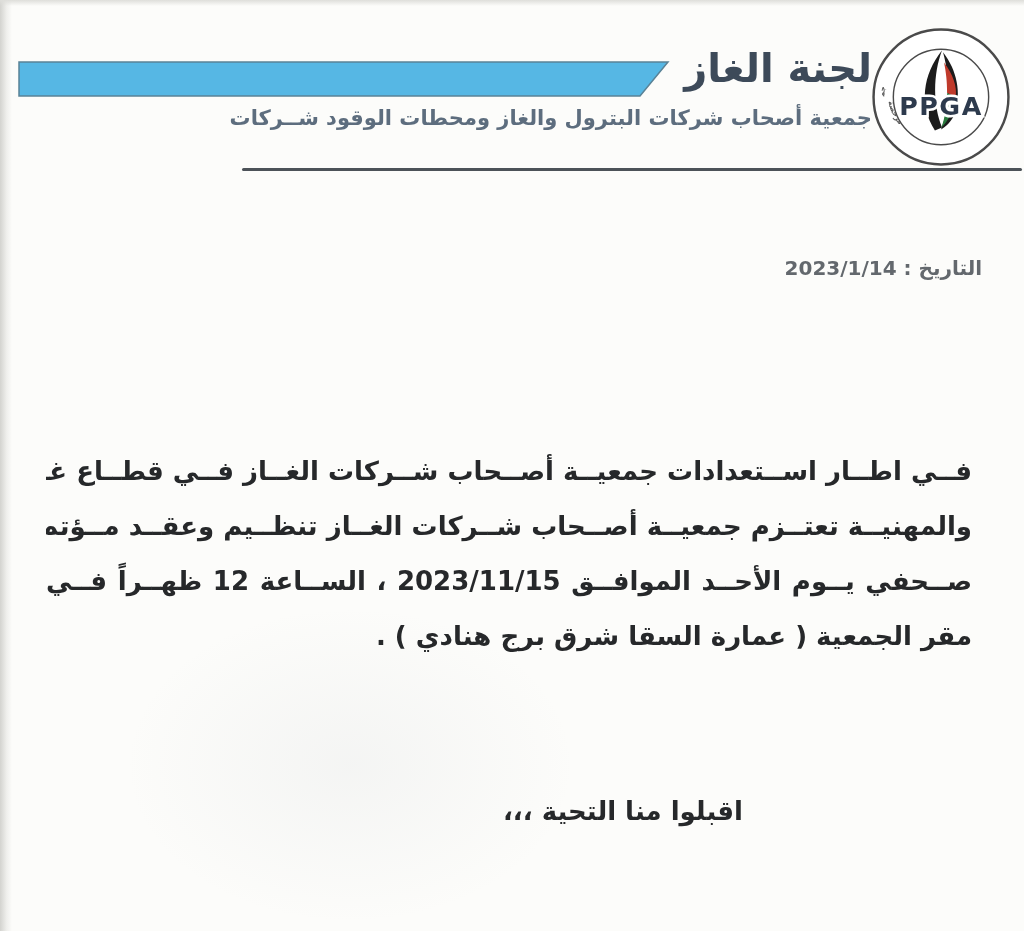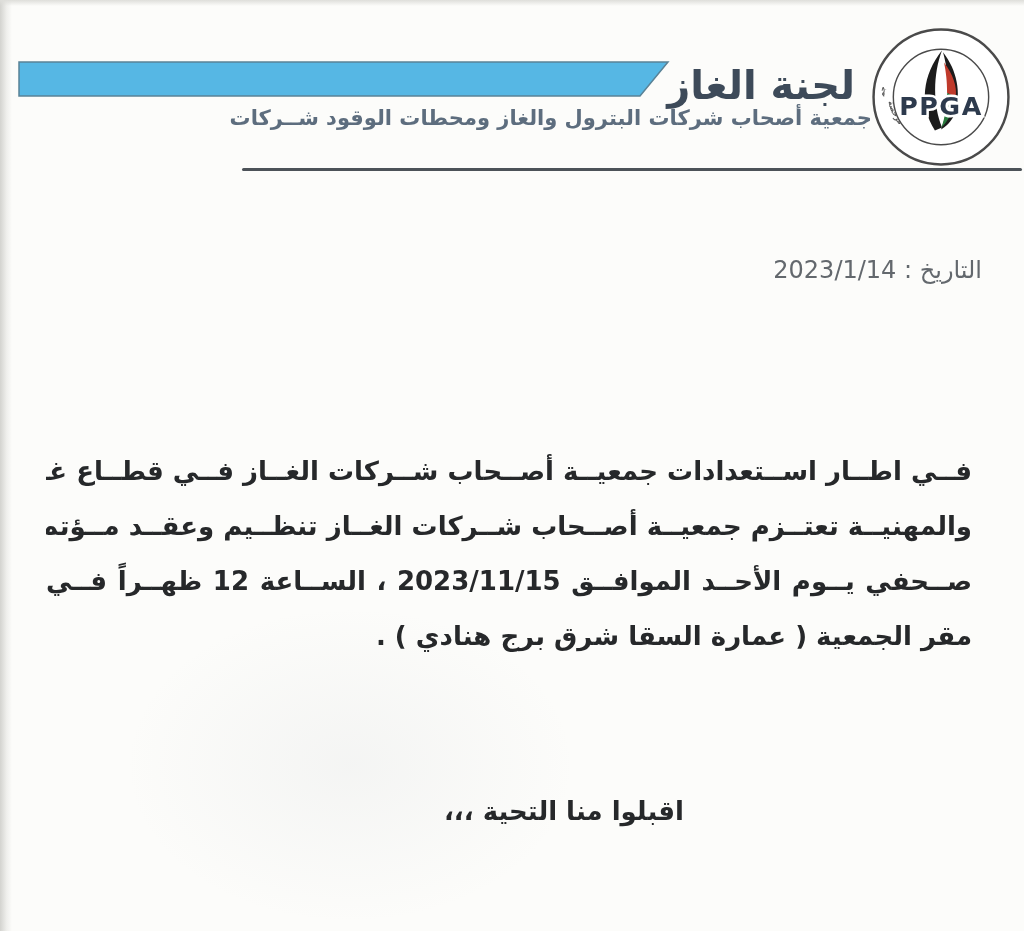--- a/index.html
+++ b/index.html
@@ -37,37 +37,37 @@
     border-radius:50%;
     background:radial-gradient(ellipse at center,rgba(175,180,186,0.10) 0,rgba(175,180,186,0.04) 45%,rgba(255,255,255,0) 72%);
     pointer-events:none;
   }
 
   
   .band-wrap{position:absolute;left:18px;top:60px;width:652px;height:38px;}
   .committee-title{
     position:absolute;top:44px;right:152px;
     font-size:40px;font-weight:bold;color:var(--title-navy);
-    letter-spacing:0;line-height:1.2;margin:17px;
+    letter-spacing:0;line-height:1.2;margin:0;
   }
   .association-name{
     position:absolute;top:106px;right:152px;
     font-size:21px;font-weight:bold;color:var(--subtitle-gray);
     white-space:nowrap;
   }
   .logo-wrap{position:absolute;top:26px;right:12px;width:142px;height:142px;}
   .header-rule{
     position:absolute;top:168px;left:242px;right:2px;height:3px;
     background:var(--rule-gray);border-radius:2px;
   }
 
   
   .date-line{
     position:absolute;top:256px;right:42px;
-    font-size:24px;font-weight:400;color:var(--date-gray);
+    font-size:20px;font-weight:700;color:var(--date-gray);
     white-space:nowrap;
   }
 
   
   .subject-line{
     position:absolute;top:350px;left:553px;transform:translateX(-50%);
     font-size:29px;font-weight:bold;color:#222426;white-space:nowrap;
   }
 
   
@@ -80,21 +80,21 @@
     height:55px;line-height:55px;
     text-align:justify;text-align-last:justify;
     white-space:nowrap;overflow:hidden;
   }
   .body-line.last{
     text-align:left;text-align-last:right;
   }
 
   
   .closing-line{
-    position:absolute;top:796px;left:564px;transform:translateX(-50%);
+    position:absolute;top:796px;left:623px;transform:translateX(-50%);
     font-size:26px;font-weight:bold;color:var(--body-ink);white-space:nowrap;
   }
 </style>
 </head>
 <body>
 
 <div class="page">
 
   <div class="scan-edge-left"></div>
   <div class="scan-edge-top"></div>

